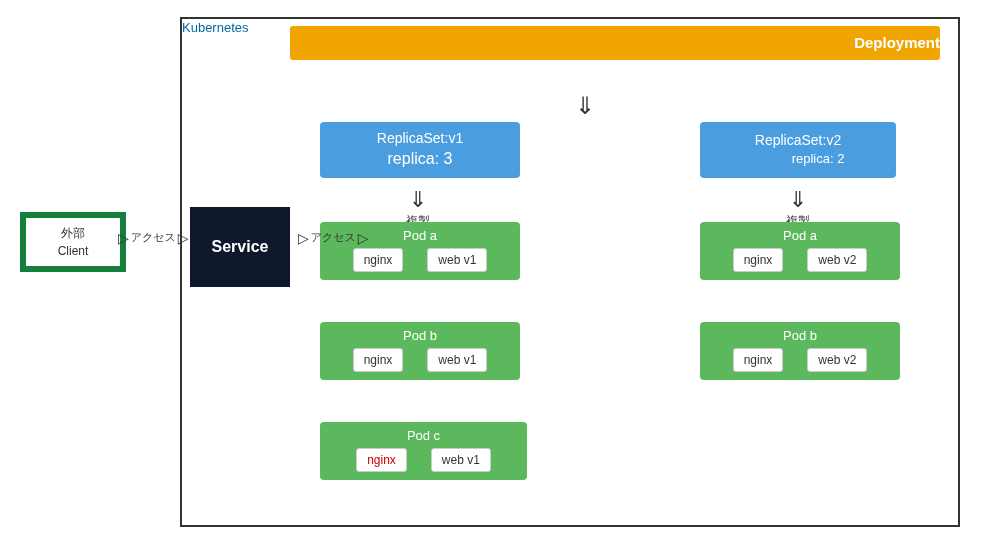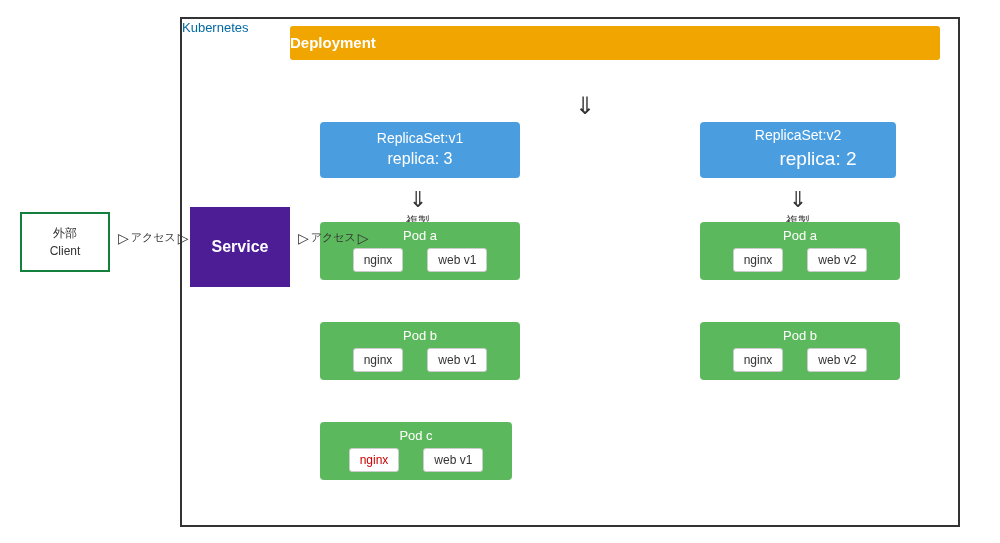--- a/index.html
+++ b/index.html
@@ -41,21 +41,21 @@
     .deployment-bar {
       position: absolute;
       left: 270px;
       top: 14px;
       width: 650px;
       height: 34px;
       background: #F0A500;
       border-radius: 3px;
       display: flex;
       align-items: center;
-      justify-content: flex-start;
+      justify-content: flex-end;
       color: #fff;
       font-size: 15px;
       font-weight: bold;
     }
     
     .deploy-label {
       position: absolute;
       left: 470px;
       top: 58px;
       font-size: 14px;
@@ -153,49 +153,49 @@
       border: 1px solid #ccc;
       border-radius: 3px;
       padding: 4px 10px;
       font-size: 12px;
       min-width: 50px;
       text-align: center;
     }
     
     .pod-a-left { left: 300px; top: 210px; width: 200px; }
     .pod-b-left { left: 300px; top: 310px; width: 200px; }
-    .pod-c-left { left: 300px; top: 410px; width: 192px; }
+    .pod-c-left { left: 300px; top: 410px; width: 207px; }
     
     .pod-a-right { left: 680px; top: 210px; width: 200px; }
     .pod-b-right { left: 680px; top: 310px; width: 200px; }
     
     .external-client {
       position: absolute;
       left: 0px;
       top: 200px;
-      width: 90px;
+      width: 106px;
       height: 60px;
-      border: 2px solid #15803d;
+      border: 6px solid #15803d;
       display: flex;
       flex-direction: column;
       align-items: center;
       justify-content: center;
       font-size: 12px;
       color: #333;
       line-height: 1.5;
       background: #fff;
     }
     
     .service-box {
       position: absolute;
       left: 170px;
       top: 195px;
       width: 100px;
       height: 80px;
-      background: #4c1d95;
+      background: #0f172a;
       display: flex;
       align-items: center;
       justify-content: center;
       color: #fff;
       font-size: 16px;
       font-weight: bold;
     }
     
     .access-label-left {
       position: absolute;
@@ -237,21 +237,21 @@
 
   <div class="deploy-arrow">⇓</div>
 
   <div class="replicaset-v1 pod-box" style="background:#4A9EE0; position:absolute; left:300px; top:110px; width:200px; height:56px; border-radius:4px; flex-direction:column; padding:16px 8px;">
     <span style="font-size:14px; color:#fff;">ReplicaSet:v1</span>
     <span style="font-size:16px; color:#fff;">replica: 3</span>
   </div>
 
   <div class="replicaset-v2 pod-box" style="background:#4A9EE0; position:absolute; left:680px; top:110px; width:196px; height:56px; border-radius:4px; flex-direction:column; padding:4px 8px;">
     <span style="font-size:14px; color:#fff;">ReplicaSet:v2</span>
-    <span style="font-size:19px; color:#fff;margin-left:40px;">replica: 2</span>
+    <span style="font-size:13px; color:#fff;margin-left:40px;">replica: 2</span>
   </div>
 
   <div class="fukusei-arrow-left">
     <span class="down-arrow">⇓</span>
     <span>複製</span>
   </div>
 
   <div class="fukusei-arrow-right">
     <span class="down-arrow">⇓</span>
     <span>複製</span>

